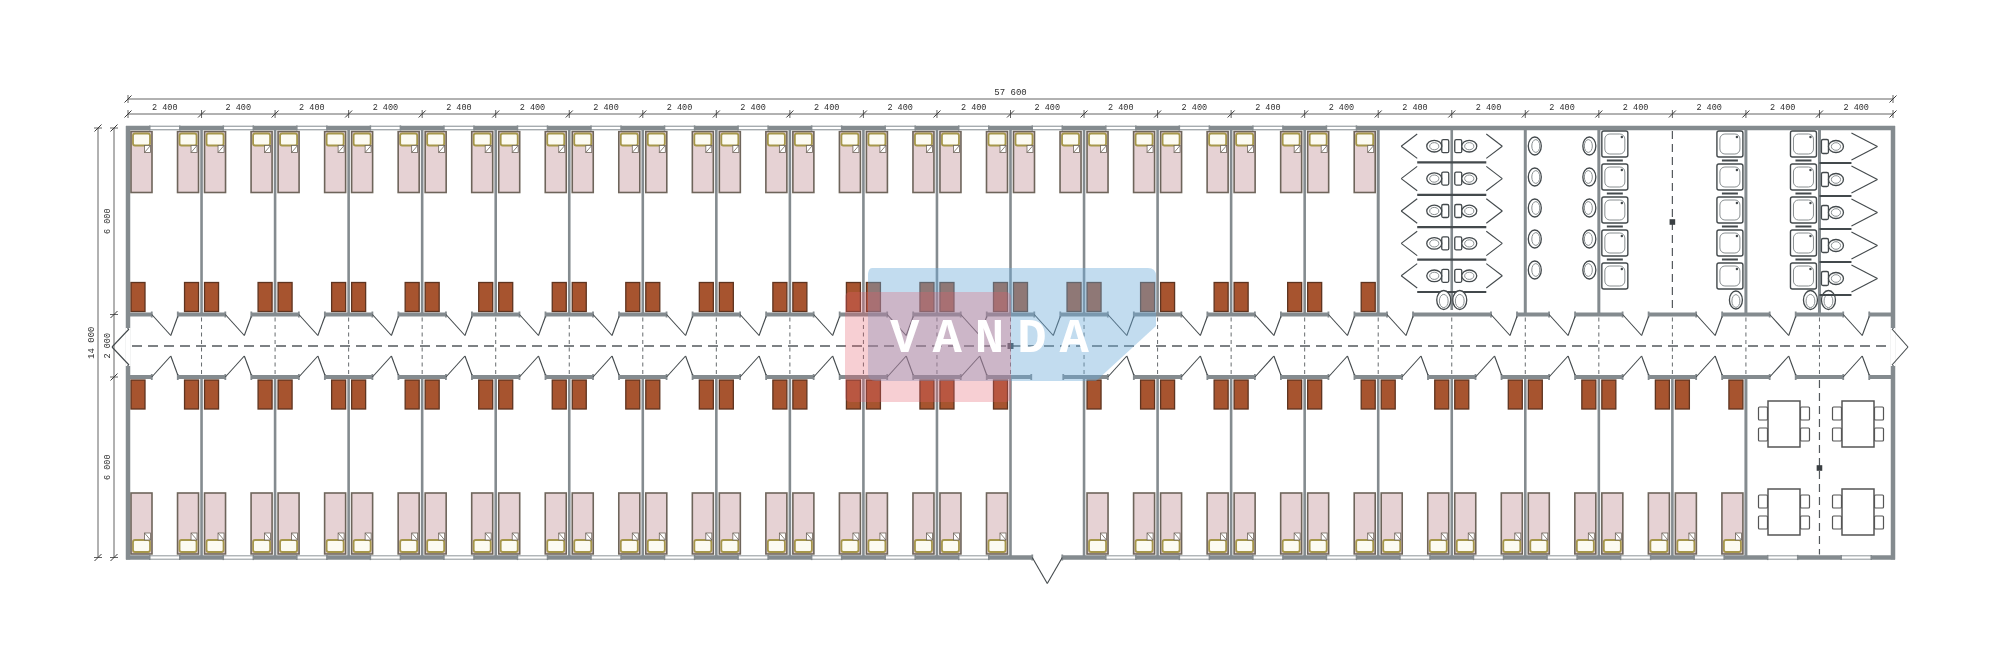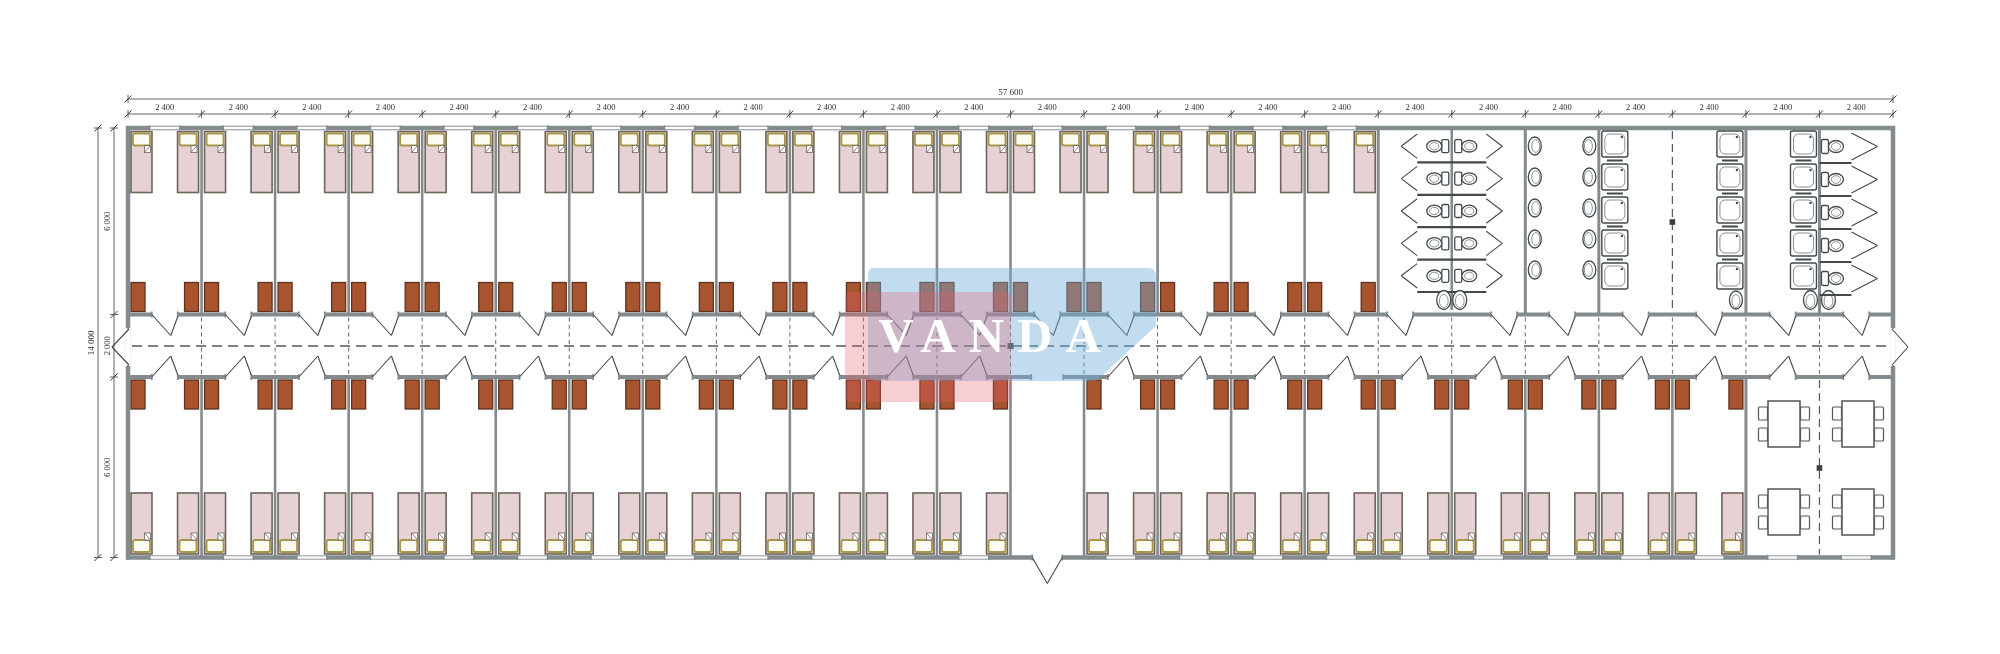--- a/index.html
+++ b/index.html
@@ -1,17 +1,17 @@
 <!DOCTYPE html>
 <html><head>
 <meta charset="utf-8">
 <style>
   html,body{margin:0;padding:0;background:#ffffff;}
   #stage{position:relative;width:1992px;height:654px;background:#ffffff;overflow:hidden;
-         font-family:Liberation Serif, serif;}
+         font-family:Liberation Mono, monospace;}
   svg{display:block;}
 </style>
 </head>
 <body>
 
 <div id="stage">
   <svg id="plan" width="2000" height="654" viewBox="0 0 2000 654">
       <line x1="128" y1="99" x2="1893" y2="99" stroke="#3c3c3c" stroke-width="0.8"></line>
       <line x1="128" y1="95" x2="128" y2="103" stroke="#3c3c3c" stroke-width="0.8"></line>
       <line x1="1893" y1="95" x2="1893" y2="103" stroke="#3c3c3c" stroke-width="0.8"></line>

